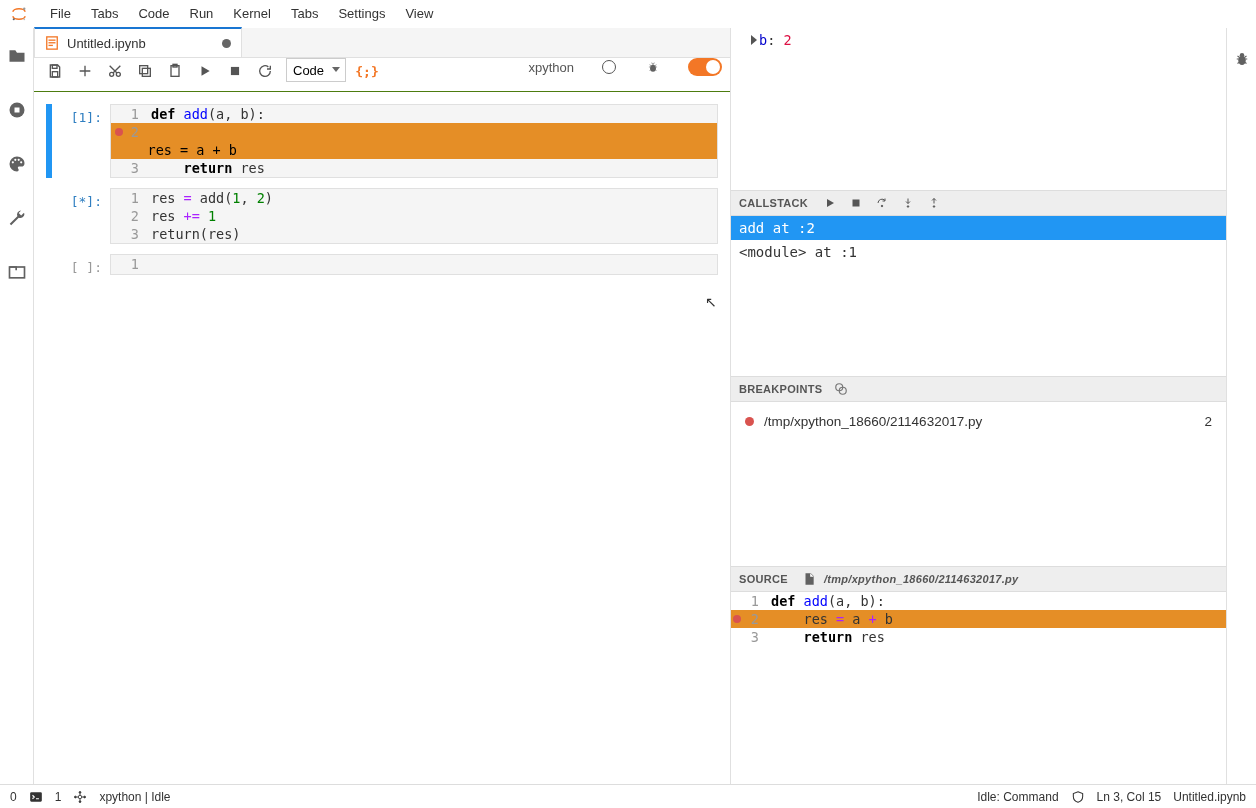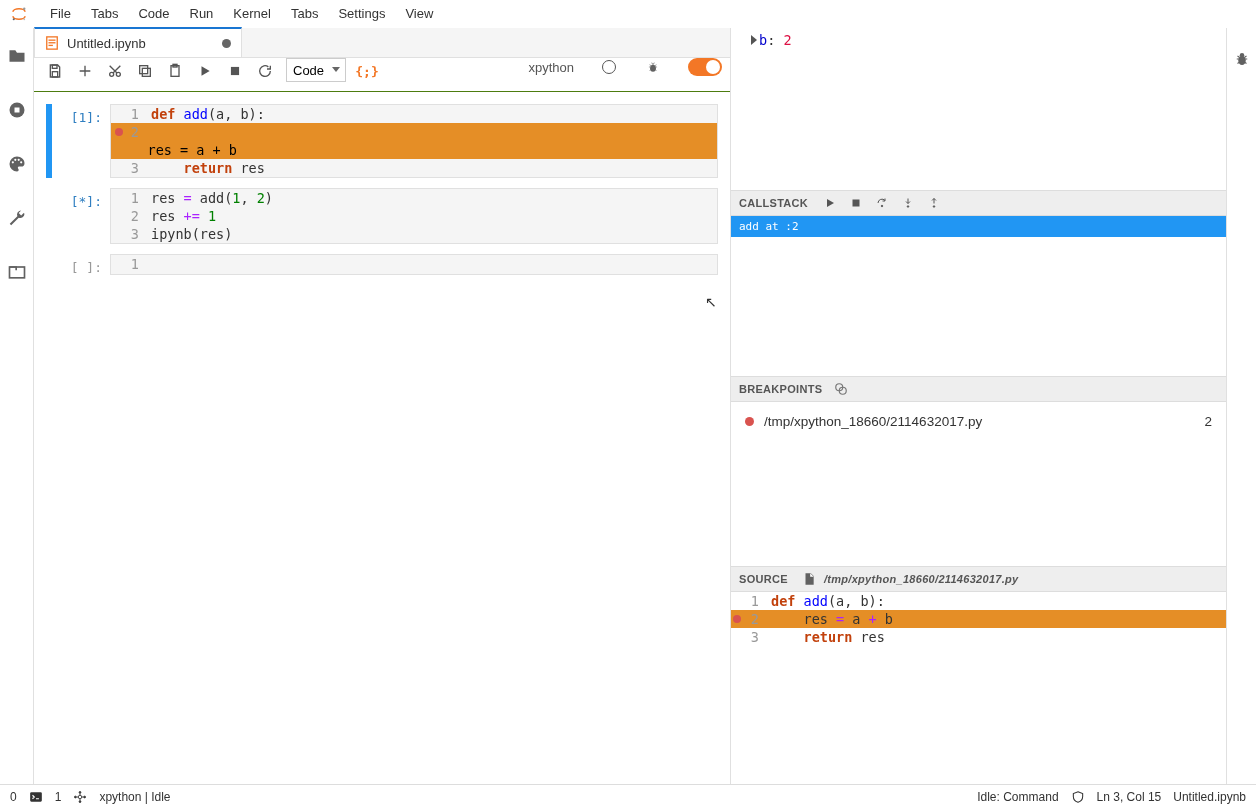--- a/index.html
+++ b/index.html
@@ -37,32 +37,32 @@
   .cell.active .cell-marker { background:#2196f3; }
   .cell-prompt { width:56px; text-align:right; font-family:"DejaVu Sans Mono", Menlo, monospace; font-size:13px; color:#307fc1; padding:6px 8px 0 0; white-space:nowrap;}
   .cell-prompt.grey { color:#999; }
   .code-block { flex:1; background:#f5f5f5; border:1px solid #e0e0e0; font-family:"DejaVu Sans Mono", Menlo, monospace; font-size:13.5px; line-height:18px;}
   .code-row { display:flex; position:relative;}
   .gut { width:36px; text-align:right; color:#999; padding-right:8px; user-select:none; position:relative;}
   .ln-code { flex:1; padding-left:4px; white-space:pre;}
   .hl { background:#e58e26; display:block; }
   .hl .ln-code { color:#000; }
   .bp-dot { position:absolute; left:4px; top:5px; width:8px; height:8px; background:#d9534f; border-radius:50%;}
-  .kw { color:#c2410c; font-weight:bold; }
+  .kw { color:#000000; font-weight:bold; }
   .fn { color:#0000ff; }
   .op { color:#aa22ff; }
   .num { color:#008000; }
   .hl .kw, .hl .fn, .hl .op, .hl .num { color:inherit; }
   .debugger-pane { width:495px; display:flex; flex-direction:column; background:#fff;}
   .panel-head { background:#eeeeee; border-top:1px solid #ddd; border-bottom:1px solid #ddd; height:26px; display:flex; align-items:center; padding:0 8px; font-size:11px; font-weight:600; letter-spacing:.3px; color:#555; gap:8px;}
   .panel-head .controls { display:flex; gap:14px; margin-left:8px;}
   .panel-body { flex:0 0 auto; font-family:"DejaVu Sans Mono", Menlo, monospace; font-size:13.5px; padding:4px 6px;}
   .vars-body { height:162px; }
   .cs-body { height:160px; padding:0;}
-  .cs-row { padding:4px 8px; font-family: inherit; font-size:11px;}
+  .cs-row { padding:4px 8px; font-family: inherit; font-size:14px;}
   .cs-row.sel { background:#2196f3; color:#fff; }
   .bp-body { height:164px; }
   .src-body { flex:1; padding:0;}
   .tree-caret { display:inline-block; width:0;height:0; border-top:5px solid transparent; border-bottom:5px solid transparent; border-left:6px solid #555; margin-right:2px;}
   .tree-caret.open { transform: rotate(90deg); }
   .var-name { color:#0000cc; }
   .var-val { color:#d14; }
   .bp-row { display:flex; align-items:center; padding:8px; font-size:13.5px; font-family:-apple-system, sans-serif;}
   .bp-row .dot { width:9px; height:9px; background:#d9534f; border-radius:50%; margin-right:10px;}
   .src-code { font-family:"DejaVu Sans Mono", Menlo, monospace; font-size:13.5px; line-height:18px;}
@@ -255,21 +255,21 @@
               <div class="code-row">
                 <div class="gut">1</div>
                 <div class="ln-code">res <span class="op">=</span> add(<span class="num">1</span>, <span class="num">2</span>)</div>
               </div>
               <div class="code-row">
                 <div class="gut">2</div>
                 <div class="ln-code">res <span class="op">+=</span> <span class="num">1</span></div>
               </div>
               <div class="code-row">
                 <div class="gut">3</div>
-                <div class="ln-code">ipynb(res)</div>
+                <div class="ln-code">return(res)</div>
               </div>
             </div>
           </div>
           <div class="cell">
             <div class="cell-marker"></div>
             <div class="cell-prompt grey">[ ]:</div>
             <div class="code-block">
               <div class="code-row">
                 <div class="gut">1</div>
                 <div class="ln-code"></div>
@@ -320,20 +320,21 @@
               <path d="M12 13V3"></path>
               <path d="M8 7l4-4 4 4"></path>
               <circle cx="12" cy="19" r="1.5" fill="#555"></circle>
             </svg>
           </span>
       </div>
     </div>
     <div class="panel-body cs-body">
       <div id="cs-mount">
           <div class="cs-row sel">add at :2</div>
+          <div class="cs-row">&lt;module&gt; at :1</div>
         </div>
     </div>
 
     <div class="panel-head">
       <span>BREAKPOINTS</span>
       <span style="margin-left:4px;">
           <svg width="14" height="14" viewBox="0 0 24 24" fill="none" stroke="#777" stroke-width="2">
             <circle cx="9" cy="9" r="6"></circle>
             <circle cx="15" cy="15" r="6"></circle>
           </svg>

